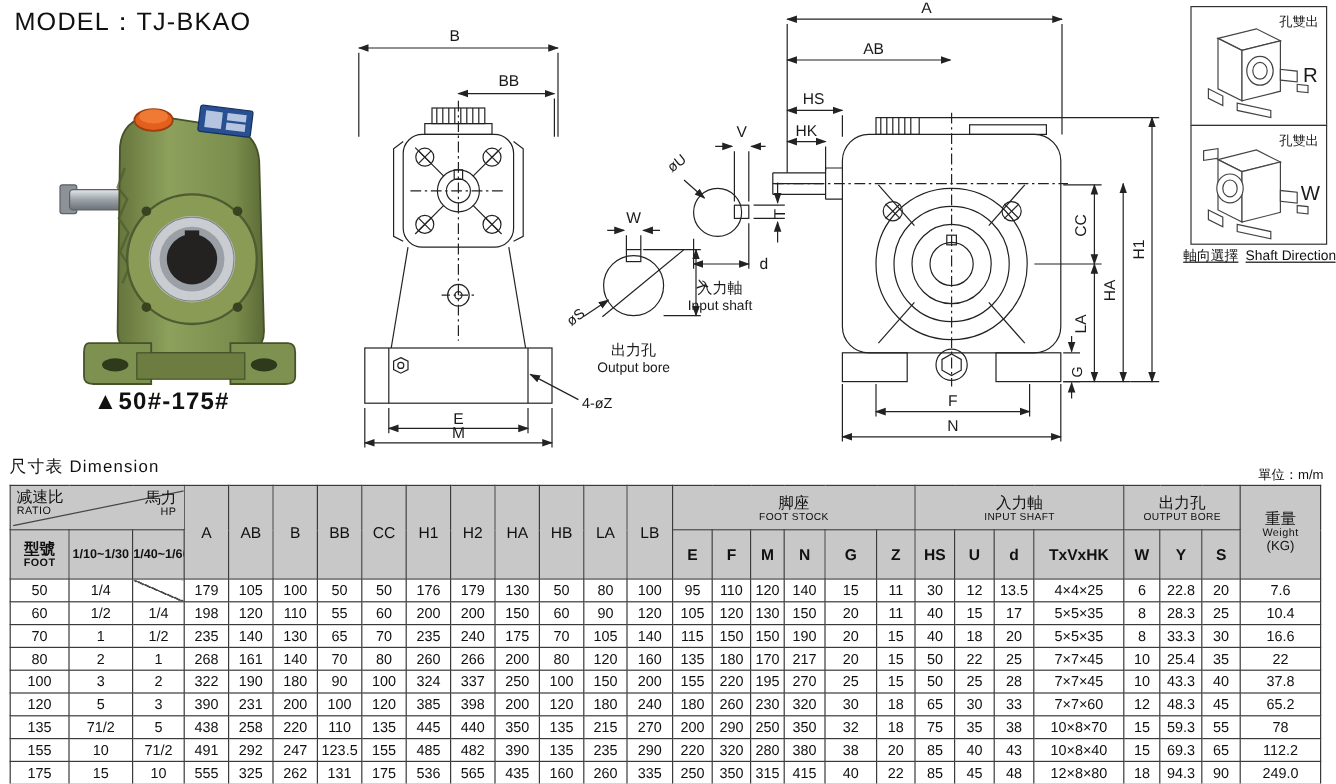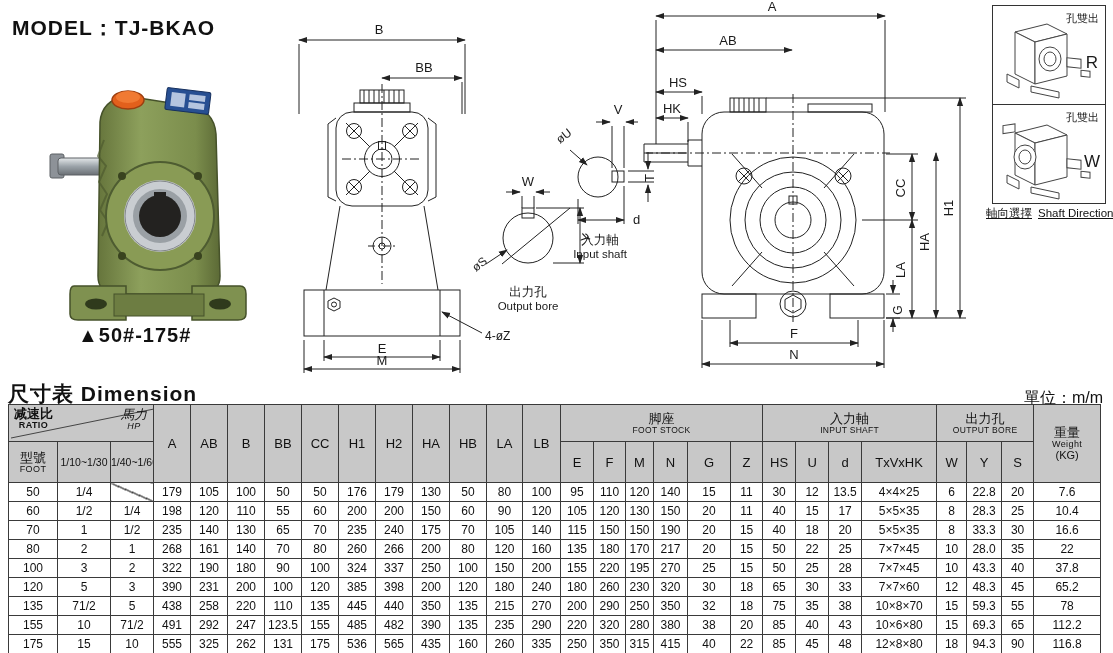--- a/index.html
+++ b/index.html
@@ -1,47 +1,47 @@
 <!DOCTYPE html>
 <html><head>
 <meta charset="utf-8">
 <style>
   html,body { margin:0; padding:0; }
   body {
     width:1113px; height:653px; position:relative; overflow:hidden;
     background:#ffffff; font-family:"Liberation Sans", sans-serif; color:#111;
   }
   .abs { position:absolute; }
-  .page-title { left:12px; top:14px; font-size:21px; font-weight:bold; letter-spacing:1px; }
+  .page-title { left:12px; top:4px; font-size:21px; font-weight:normal; letter-spacing:1px; }
   .photo-caption { left:78px; top:324px; font-size:20px; font-weight:bold; letter-spacing:1px; }
-  .dim-title { left:8px; top:380px; font-size:21px; font-weight:700; letter-spacing:1px; }
-  .unit-label { right:10px; top:388px; font-size:16px; }
+  .dim-title { left:8px; top:380px; font-size:14px; font-weight:400; letter-spacing:1px; }
+  .unit-label { right:10px; top:388px; font-size:11px; }
   svg text { font-family:"Liberation Sans", sans-serif; fill:#1a1a1a; }
   .sd-panel { left:992px; top:5px; width:137px; }
   .sd-box { width:112px; height:98px; border:1px solid #333; background:#fff; }
   .sd-box + .sd-box { margin-top:-1px; }
   .sd-caption { left:986px; top:206px; width:130px; font-size:11.5px; white-space:nowrap; }
   .sd-caption span { margin-right:6px;text-decoration:underline; }
   
   .table-wrap { left:8px; top:404px; }
   table { border-collapse:collapse; table-layout:fixed; width:1092px; }
   th, td { border:1px solid #3a3a3a; padding:0; text-align:center; vertical-align:middle; overflow:hidden; }
   thead th { background:#c8c8c8; font-weight:normal; }
   thead tr.h1 th { height:36px; }
-  thead tr.h2 th { height:40px; }
+  thead tr.h2 th { height:40px;font-weight:bold; }
   tbody td { font-size:12px; height:18px; background:#fff; white-space:nowrap; }
   .col-letter { font-size:13px; }
   .grp-zh { display:block; font-size:13px; line-height:15px; }
   .grp-en { display:block; font-size:8.5px; line-height:9px; letter-spacing:0.3px; }
   .corner { position:relative; }
   .corner svg { position:absolute; left:0; top:0; }
-  .corner .ratio { position:absolute; left:5px; top:2px; text-align:left;font-weight:bold; }
-  .corner .hp { position:absolute; right:6px; top:3px; text-align:right;font-style:italic; }
+  .corner .ratio { position:absolute; left:5px; top:2px; text-align:left; }
+  .corner .hp { position:absolute; right:6px; top:3px; text-align:right; }
   .stack-zh { display:block; font-size:13px; line-height:14px; }
-  .stack-en { display:block; font-size:9px; line-height:9px; letter-spacing:0.4px;text-align:center; }
+  .stack-en { display:block; font-size:9px; line-height:9px; letter-spacing:0.4px; }
   .hp-range { font-size:10.5px; }
   .weight-unit { display:block; font-size:11px; line-height:12px; }
   td.slash {
     background-image:linear-gradient(to top right,
       transparent calc(50% - 0.7px), #444 calc(50% - 0.7px),
       #444 calc(50% + 0.7px), transparent calc(50% + 0.7px));
   }
 </style>
 </head>
 <body>
@@ -593,21 +593,21 @@
           <td>180</td>
           <td>170</td>
           <td>217</td>
           <td>20</td>
           <td>15</td>
           <td>50</td>
           <td>22</td>
           <td>25</td>
           <td>7×7×45</td>
           <td>10</td>
-          <td>28.0</td>
+          <td>25.4</td>
           <td>35</td>
           <td>22</td>
         </tr>
         <tr>
           <td>100</td>
           <td>3</td>
           <td>2</td>
           <td>322</td>
           <td>190</td>
           <td>180</td>
@@ -711,21 +711,21 @@
           <td>290</td>
           <td>220</td>
           <td>320</td>
           <td>280</td>
           <td>380</td>
           <td>38</td>
           <td>20</td>
           <td>85</td>
           <td>40</td>
           <td>43</td>
-          <td>10×6×80</td>
+          <td>10×8×40</td>
           <td>15</td>
           <td>69.3</td>
           <td>65</td>
           <td>112.2</td>
         </tr>
         <tr>
           <td>175</td>
           <td>15</td>
           <td>10</td>
           <td>555</td>
@@ -745,17 +745,17 @@
           <td>415</td>
           <td>40</td>
           <td>22</td>
           <td>85</td>
           <td>45</td>
           <td>48</td>
           <td>12×8×80</td>
           <td>18</td>
           <td>94.3</td>
           <td>90</td>
-          <td>116.8</td>
+          <td>249.0</td>
         </tr>
       </tbody>
 </table>
 </div>
 
 </body></html>

